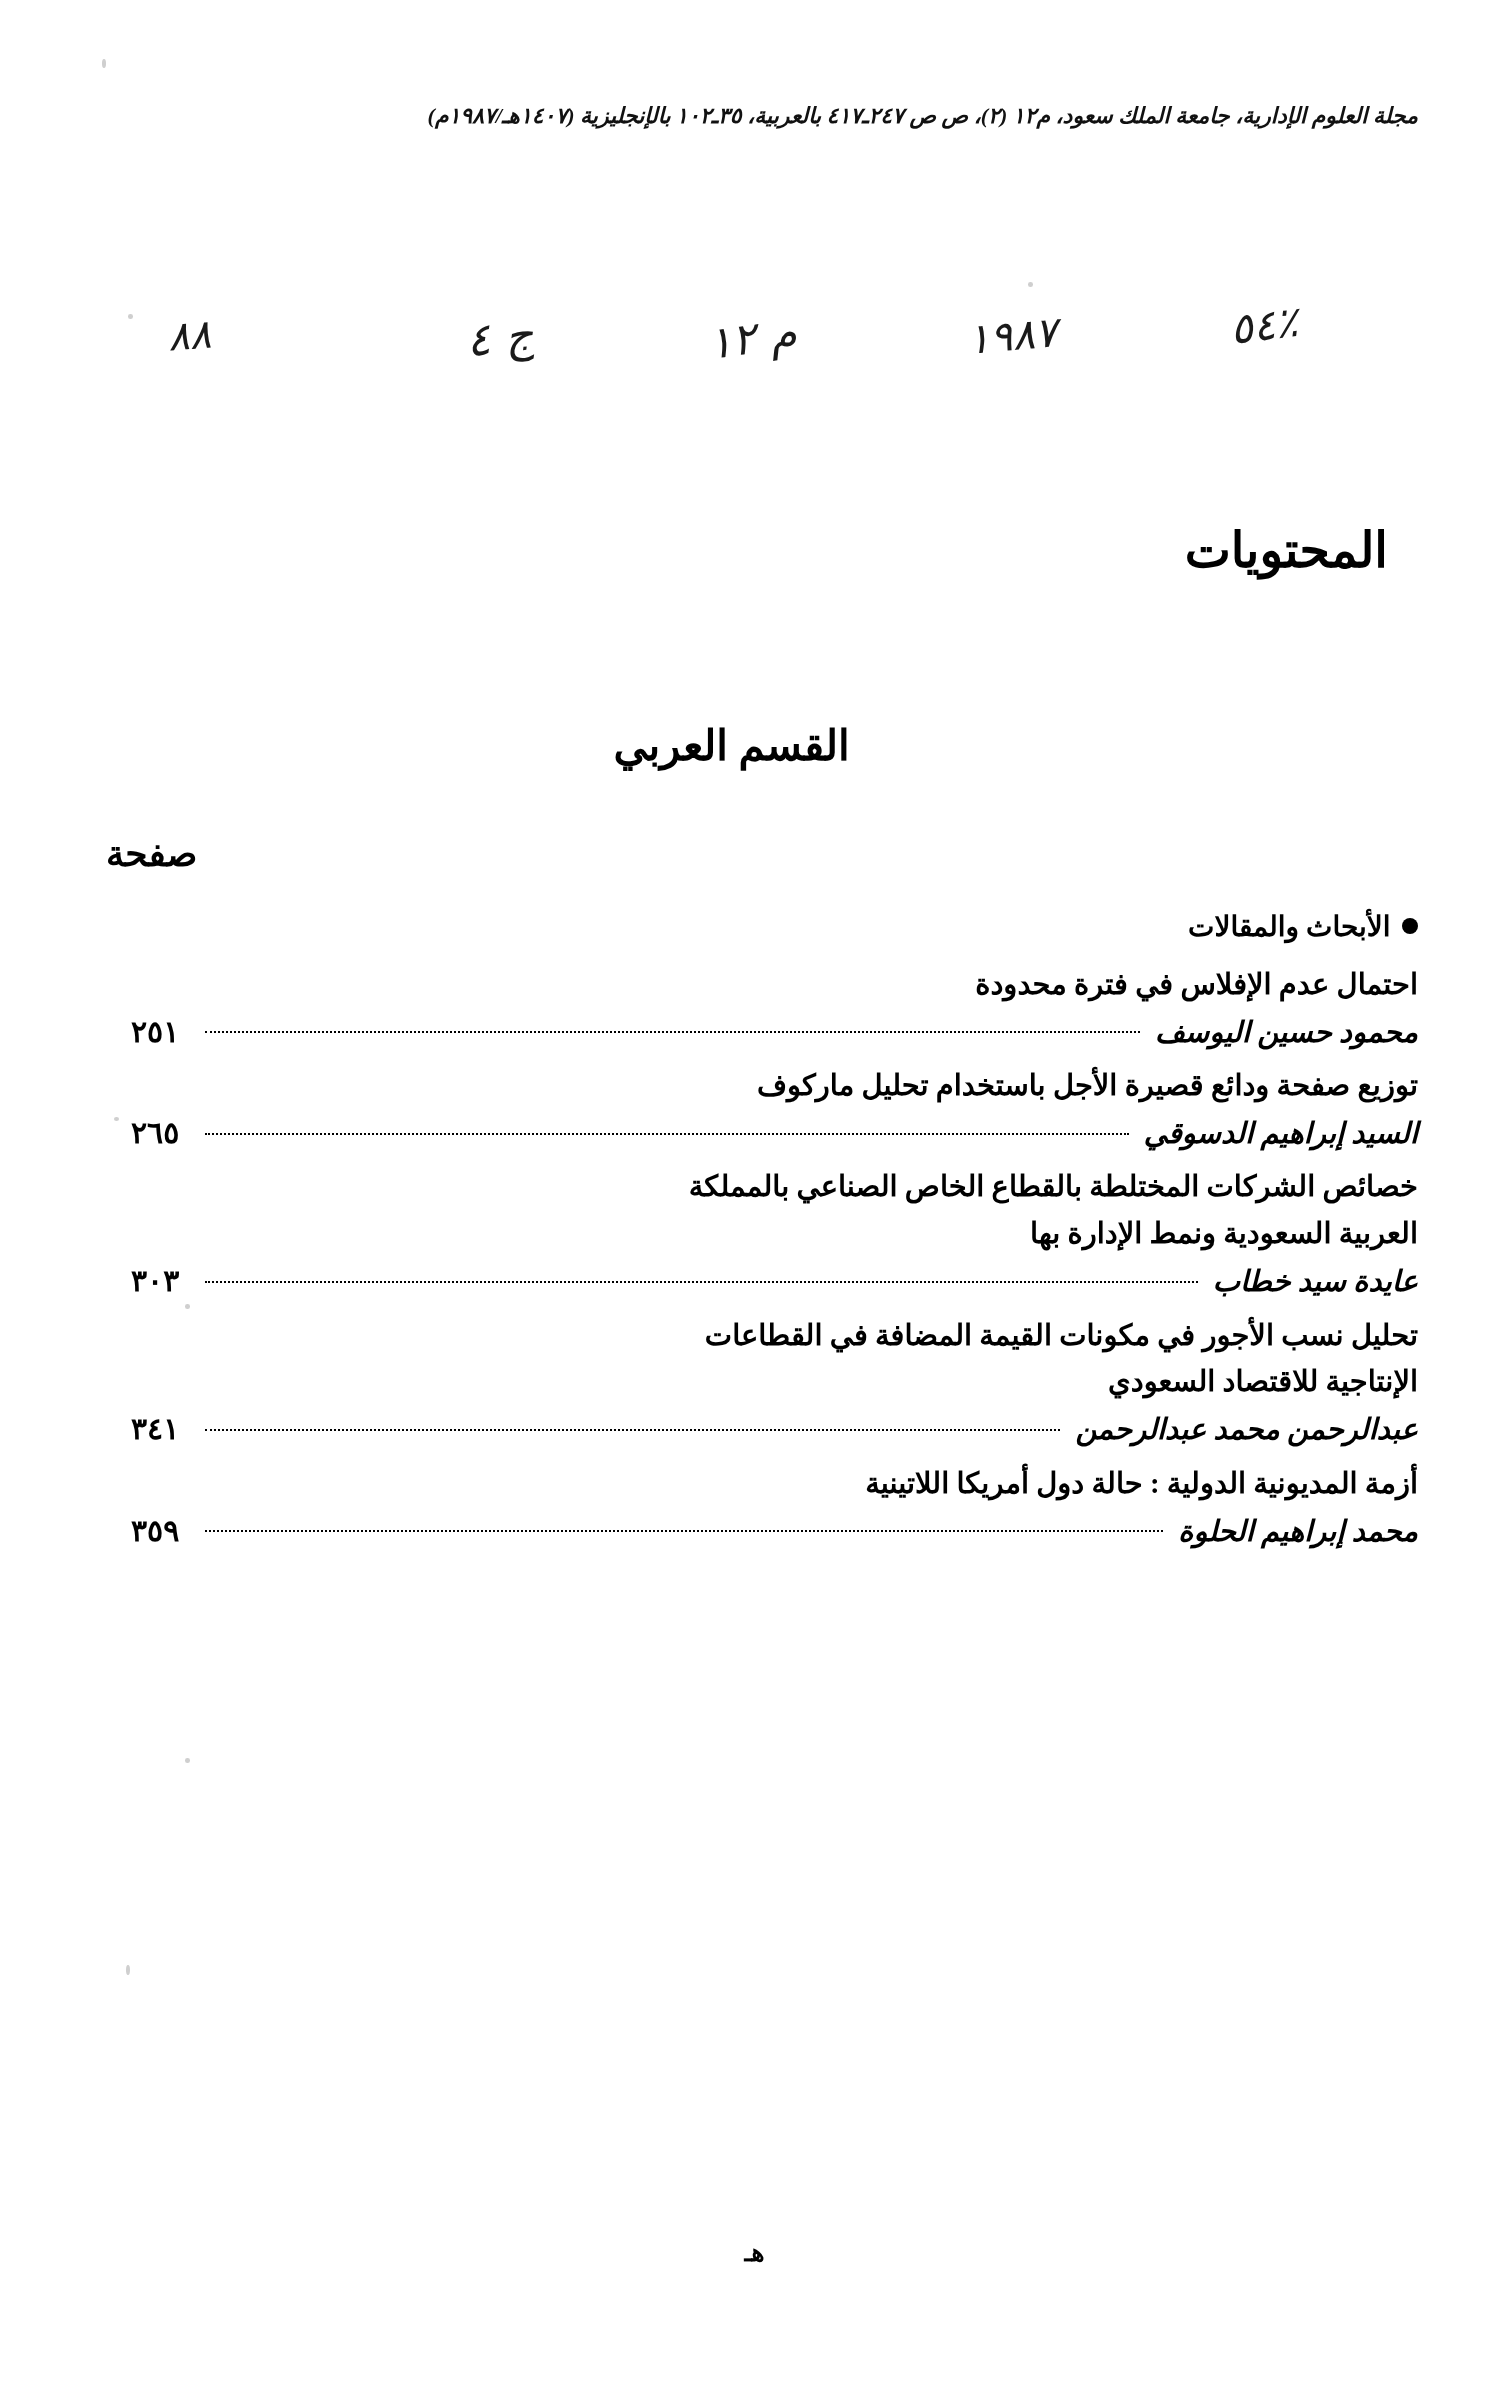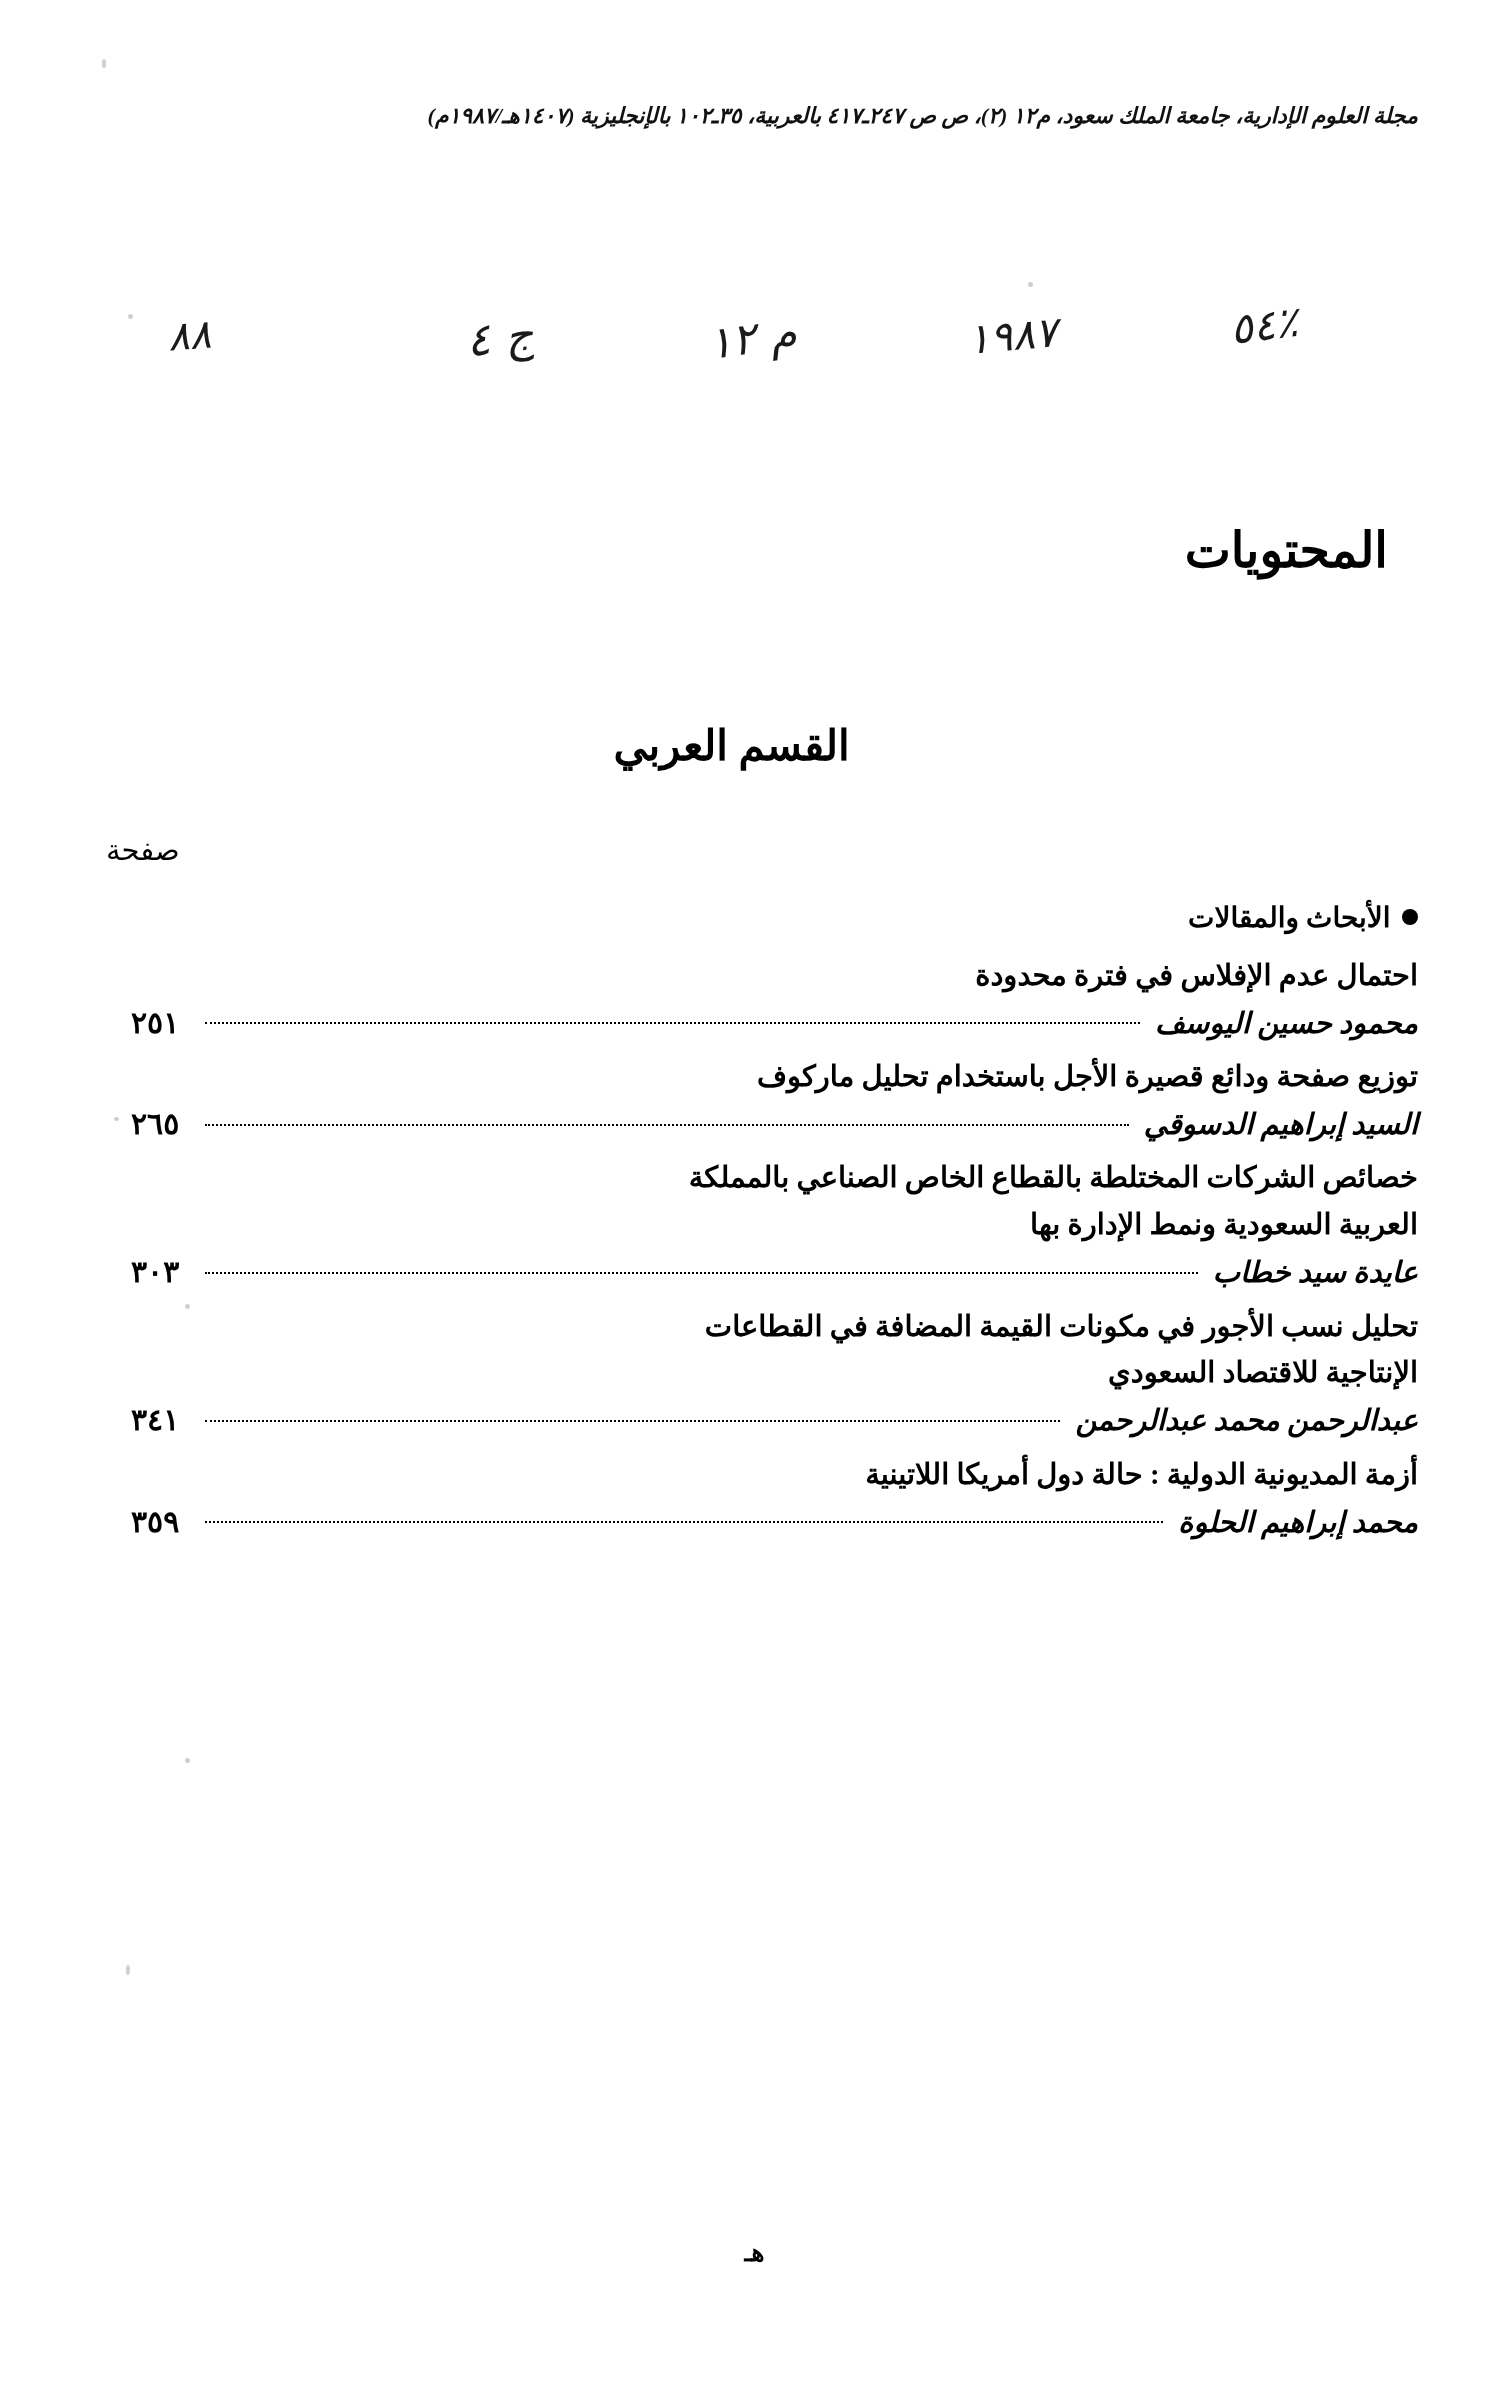--- a/index.html
+++ b/index.html
@@ -84,37 +84,37 @@
     font-weight: 700;
     letter-spacing: -0.5px;
     padding-right: 46px;
   }
 
   
   .page-col-label {
     position: absolute;
     top: 833px;
     left: 106px;
-    font-size: 29px;
-    font-weight: 400;
+    font-size: 36px;
+    font-weight: 700;
   }
 
   
   .toc {
     position: absolute;
     top: 895px;
     right: 91px;
     left: 91px;
     direction: rtl;
   }
   .toc-group-head {
     font-size: 28px;
     font-weight: 700;
     text-align: right;
-    margin: 4px 0 15px 0;
+    margin: 13px 0 15px 0;
     line-height: 1.35;
   }
   .bullet {
     display: inline-block;
     width: 16px;
     height: 16px;
     border-radius: 50%;
     background: #000;
     vertical-align: 1.9px;
     margin-left: 11.4px;

